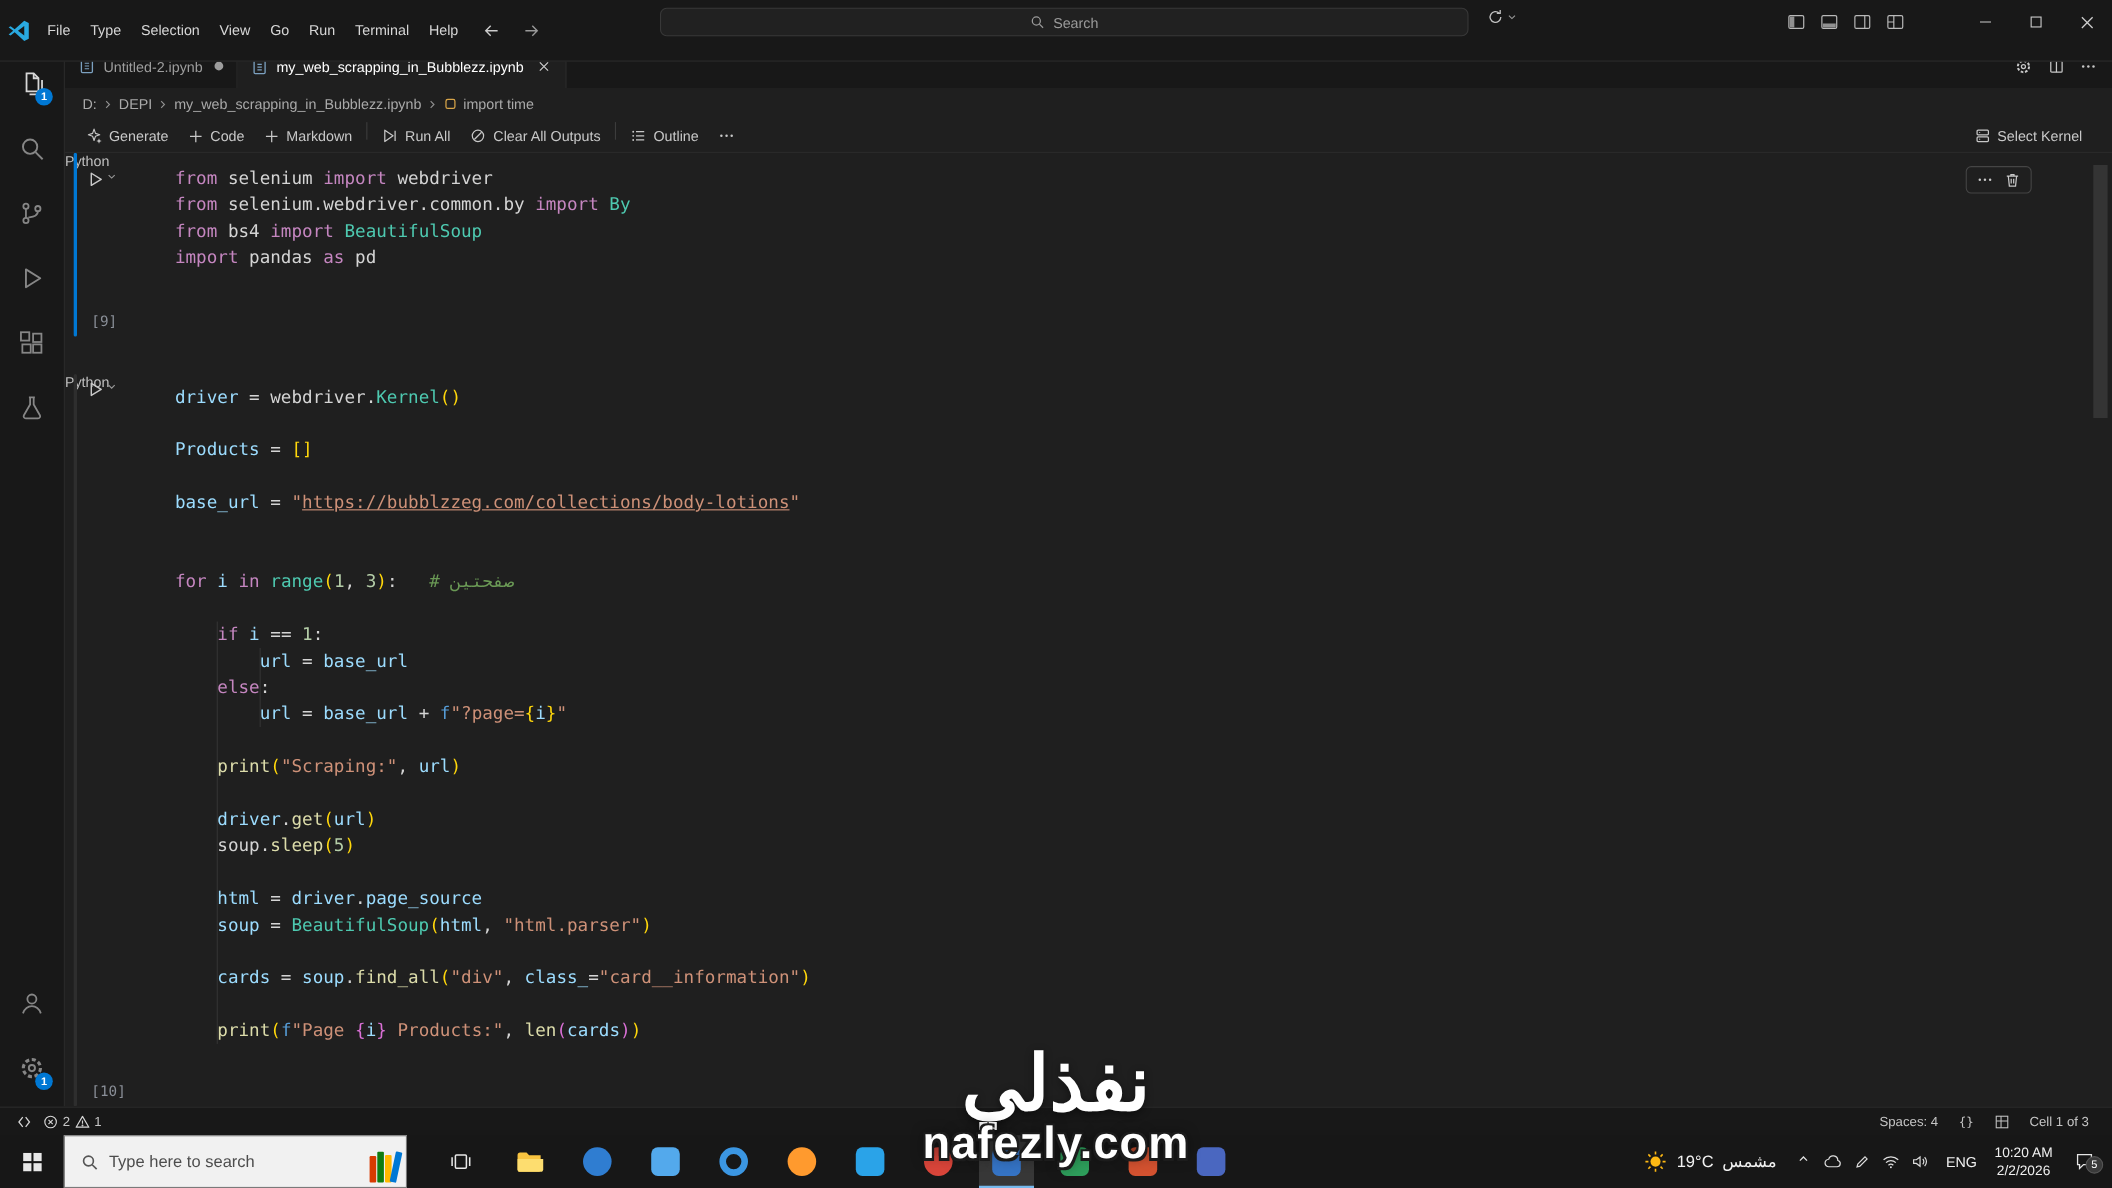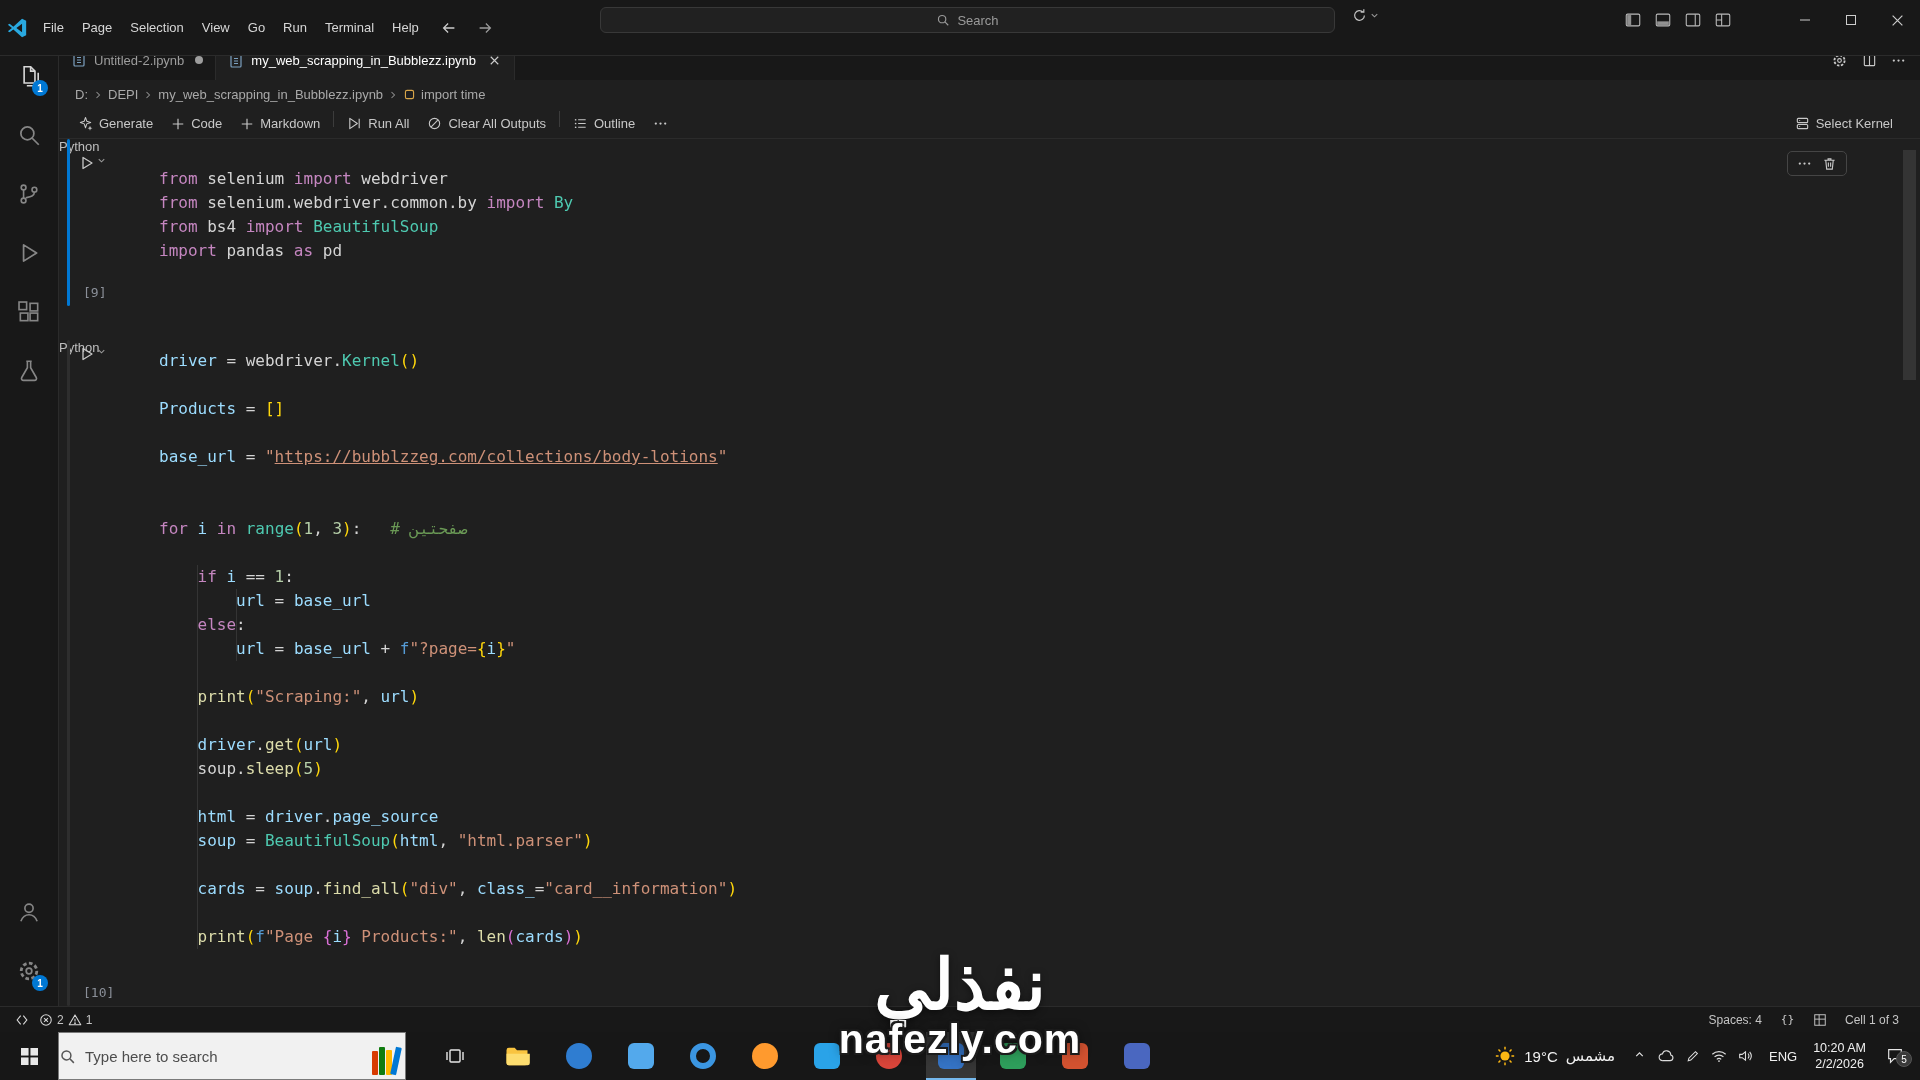--- a/index.html
+++ b/index.html
@@ -55,21 +55,21 @@
   .cell{position:absolute;left:0;right:14px}
   .cell-1{top:0;height:167px}
   .cell-2{top:201px;height:666px}
   .focus-bar{position:absolute;left:8px;top:0;bottom:0;width:3px;border-radius:2px}
   .cell-1 .focus-bar{background:#0078d4}
   .cell-2 .focus-bar{background:#2e2e2e}
   .run-btn{position:absolute;left:20px;display:flex;align-items:flex-start;gap:1px;color:#c0c0c0}
   .cell-1 .run-btn{top:16px}
   .cell-2 .run-btn{top:6px}
   .code{position:absolute;left:100px;right:40px}
-  .cell-1 .code{top:28px}
+  .cell-1 .code{top:11px}
   .cell-2 .code{top:9px}
   .line{height:24px;white-space:pre;font:16px/24px "DejaVu Sans Mono","Liberation Mono",monospace;color:#d4d4d4}
   .tk-k{color:#c586c0}.tk-v{color:#9cdcfe}.tk-f{color:#dcdcaa}.tk-c{color:#4ec9b0}
   .tk-s{color:#ce9178}.tk-su{color:#ce9178;text-decoration:underline}
   .tk-n{color:#b5cea8}.tk-m{color:#6a9955}.tk-p{color:#d4d4d4}
   .tk-b{color:#ffd70b}.tk-b2{color:#da70d6}.tk-fp{color:#569cd6}
   .exec{position:absolute;left:24px;bottom:6px;font:13px "DejaVu Sans Mono",monospace;color:#8a8f98}
   .lang{position:absolute;right:28px;bottom:6px;font-size:13px;color:#bfbfbf}
   .cell-toolbar{position:absolute;right:59px;top:12px;display:flex;gap:10px;align-items:center;
     background:#1f1f1f;border:1px solid #454545;border-radius:5px;padding:4px 9px}
@@ -80,22 +80,22 @@
 
   
   .statusbar{position:absolute;left:0;right:0;bottom:48px;height:26px;background:#181818;border-top:1px solid #2b2b2b;
     display:flex;align-items:center;font-size:12px;color:#c5c5c5;padding:0 10px;z-index:6}
   .sb-item{display:flex;align-items:center;gap:4px;padding:0 5px;height:22px}
   .sb-right{margin-left:auto;display:flex;align-items:center;gap:8px;padding-right:6px}
 
   
   .taskbar{position:absolute;left:0;right:0;bottom:0;height:48px;background:#171717;display:flex;align-items:center;z-index:10}
   .start{width:58px;height:48px;display:flex;align-items:center;justify-content:center}
-  .tsearch{width:348px;height:48px;background:#f1f1f1;border:1px solid #7a7a7a;display:flex;align-items:center;
-    gap:9px;padding:0 0;color:#4d4d4d;font-size:15px;position:relative}
+  .tsearch{width:312px;height:48px;background:#f1f1f1;border:1px solid #7a7a7a;display:flex;align-items:center;
+    gap:9px;padding:0 14px;color:#4d4d4d;font-size:15px;position:relative}
   .books{position:absolute;right:6px;bottom:4px;display:flex;align-items:flex-end;gap:1px;height:30px}
   .books i{display:block;width:6px;height:26px;border-radius:1px}
   .books i:nth-child(1){background:#d83b01;height:24px}
   .books i:nth-child(2){background:#107c10;height:28px}
   .books i:nth-child(3){background:#ffb900;height:25px}
   .books i:nth-child(4){background:#0078d4;height:28px;transform:rotate(12deg)}
   .tb-apps{display:flex;align-items:center;margin-left:24px;gap:12px}
   .tb-app{width:50px;height:48px;display:flex;align-items:center;justify-content:center}
   .tb-app.active{background:rgba(255,255,255,.14);box-shadow:inset 0 -2px 0 #76b9ed}
   .app-shape{width:26px;height:26px;display:block}
@@ -125,21 +125,21 @@
 <div class="screen">
 
   <div class="titlebar">
     <span class="logo islot" id="vslogo">
         <svg viewBox="0 0 24 24" width="22" height="22">
           <path fill="#29a9e0" d="M17.5 2 8 10.5 4 7.4 2 8.4l4.5 3.6L2 15.6l2 1L8 13.5 17.5 22 22 19.8V4.2zM17.5 7.3v9.4L11.3 12z"></path>
         </svg>
       </span>
     <nav class="menubar">
         <div class="menu-item">File</div>
-        <div class="menu-item">Page</div>
+        <div class="menu-item">Type</div>
         <div class="menu-item">Selection</div>
         <div class="menu-item">View</div>
         <div class="menu-item">Go</div>
         <div class="menu-item">Run</div>
         <div class="menu-item">Terminal</div>
         <div class="menu-item">Help</div>
       </nav>
     <span class="nav-btn" id="backbtn">
         <svg viewBox="0 0 20 20" width="18" height="18" fill="none" stroke="#cccccc" stroke-width="1.4">
           <path d="M16 10H4M9 5l-5 5 5 5"></path>

